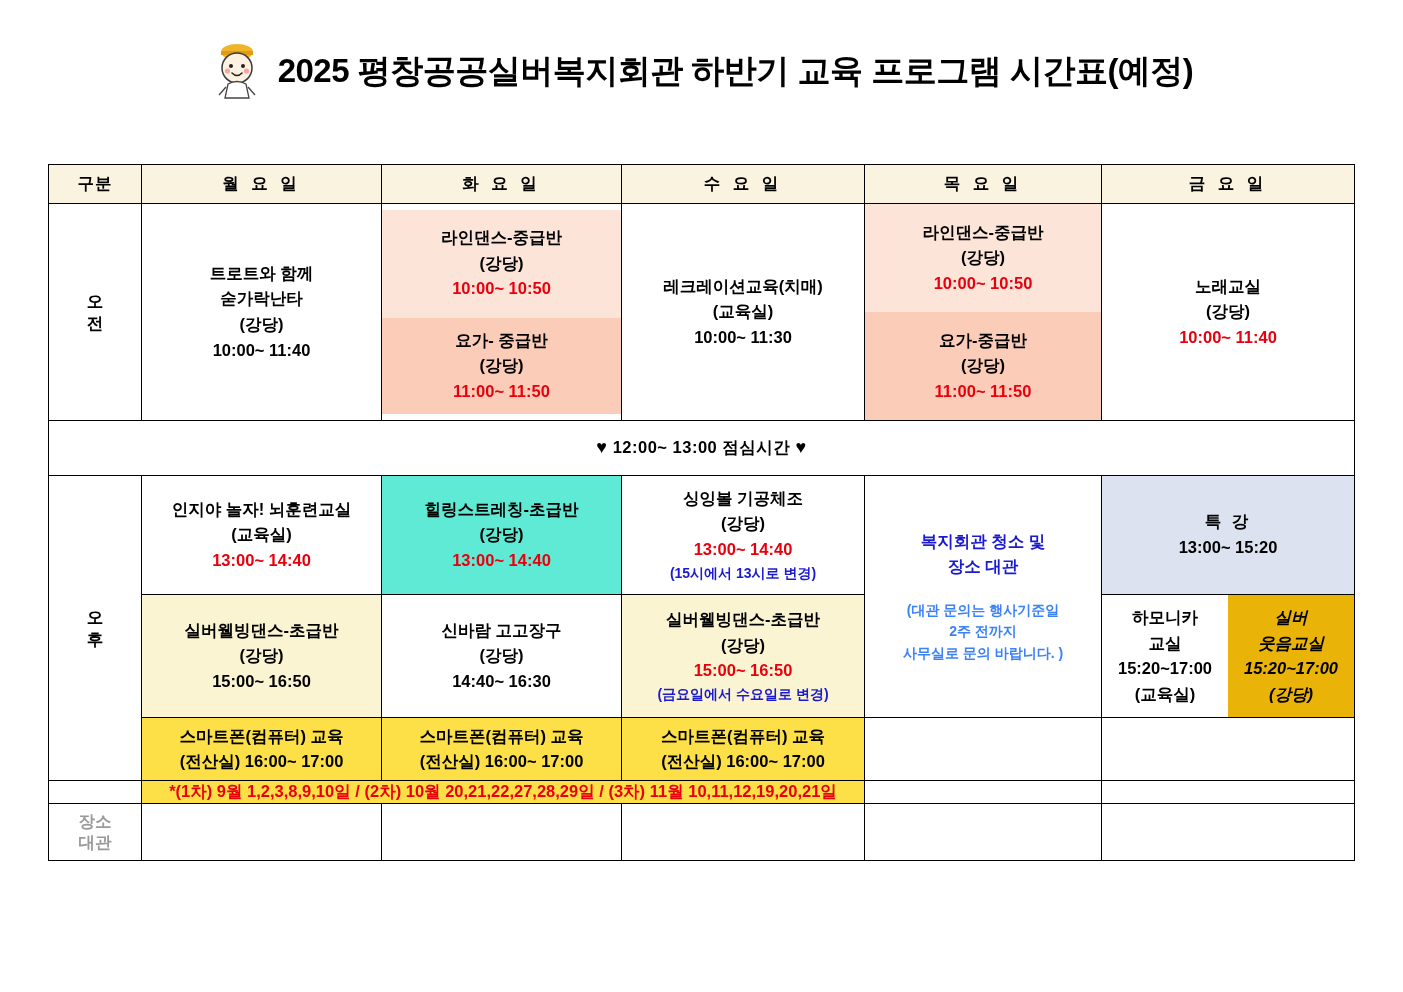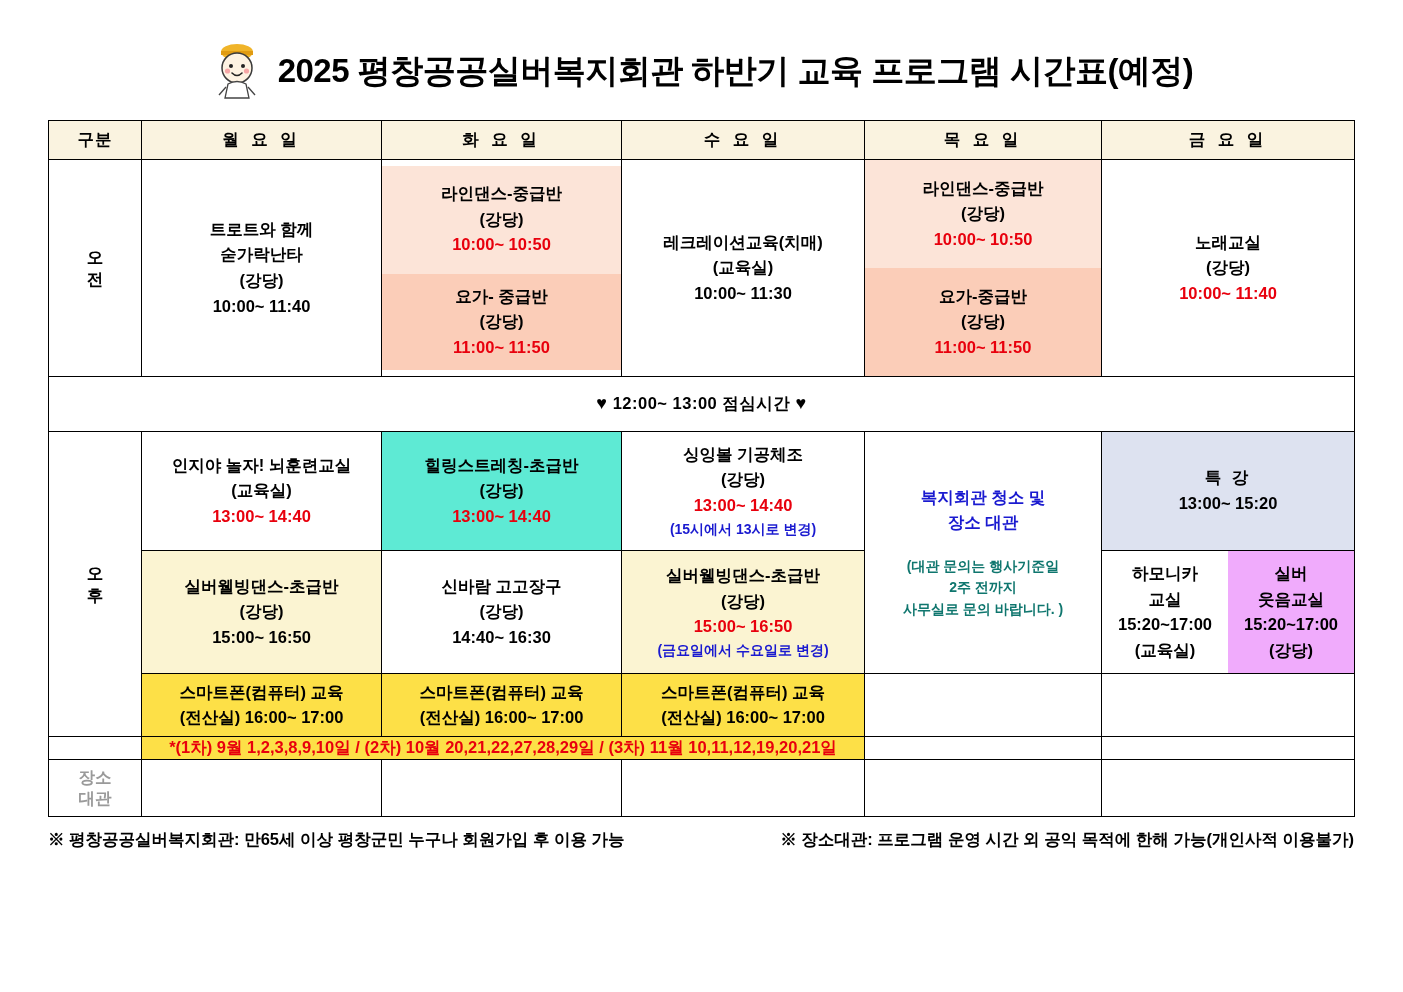--- a/index.html
+++ b/index.html
@@ -40,20 +40,21 @@
     font-size: 33px;
     font-weight: bold;
     letter-spacing: -0.5px;
     white-space: nowrap;
   }
   
   table.sched {
     border-collapse: collapse;
     width: 1306px;
     table-layout: fixed;
+    margin-top: 44px;
   }
   table.sched td, table.sched th {
     border: 1px solid #000000;
     padding: 0;
     vertical-align: middle;
     text-align: center;
     font-size: 16.5px;
     font-weight: bold;
   }
   .hdr {
@@ -69,32 +70,32 @@
     background: #ffffff;
   }
   .rowlabel .stack span { display: block; line-height: 1.35; }
   .cell {
     padding: 8px 4px;
     line-height: 1.55;
   }
   .cell .ln { display: block; }
   .red { color: #e8000d; }
   .blue { color: #1a1ad0; }
-  .gray { color: #0f766e; }
+  .gray { color: #3b82f6; }
   .small { font-size: 14px; }
   .nowrapx { white-space: nowrap; }
 
   
   .f-peach-l { background: #fce4d8; }
   .f-peach-d { background: #fbcdb8; }
   .f-green   { background: #5eead4; }
   .f-yellow  { background: #fbf4d2; }
   .f-purple  { background: #fde047; }
   .f-blue    { background: #dde2f0; }
-  .f-gray    { background: #f0abfc; }
+  .f-gray    { background: #eab308; font-style: italic; }
   .f-white   { background: #ffffff; }
 
   .lunch {
     height: 54px;
     font-size: 20px;
     font-weight: bold;
     letter-spacing: 0.5px;
   }
   .lunch .heart { font-size: 18px; }
 
@@ -373,18 +374,14 @@
         </td>
         <td></td>
         <td></td>
         <td></td>
         <td></td>
         <td></td>
       </tr>
     </tbody>
   </table>
 
-  <div class="footnotes">
-    <div class="fn">※  평창공공실버복지회관:  만65세  이상  평창군민  누구나  회원가입  후  이용  가능</div>
-    <div class="fn fn-right">※  장소대관:  프로그램  운영  시간  외  공익  목적에  한해  가능(개인사적  이용불가)</div>
-  </div>
 
 </div>
 
 </body></html>

